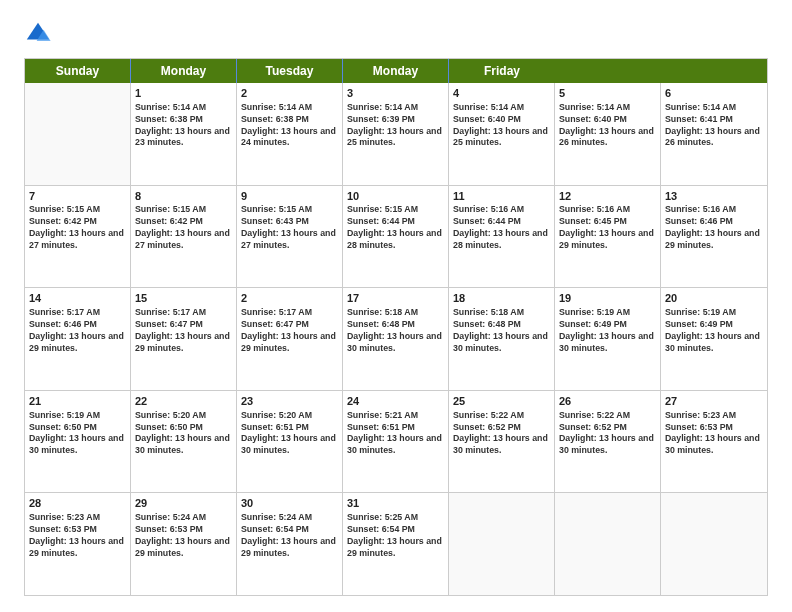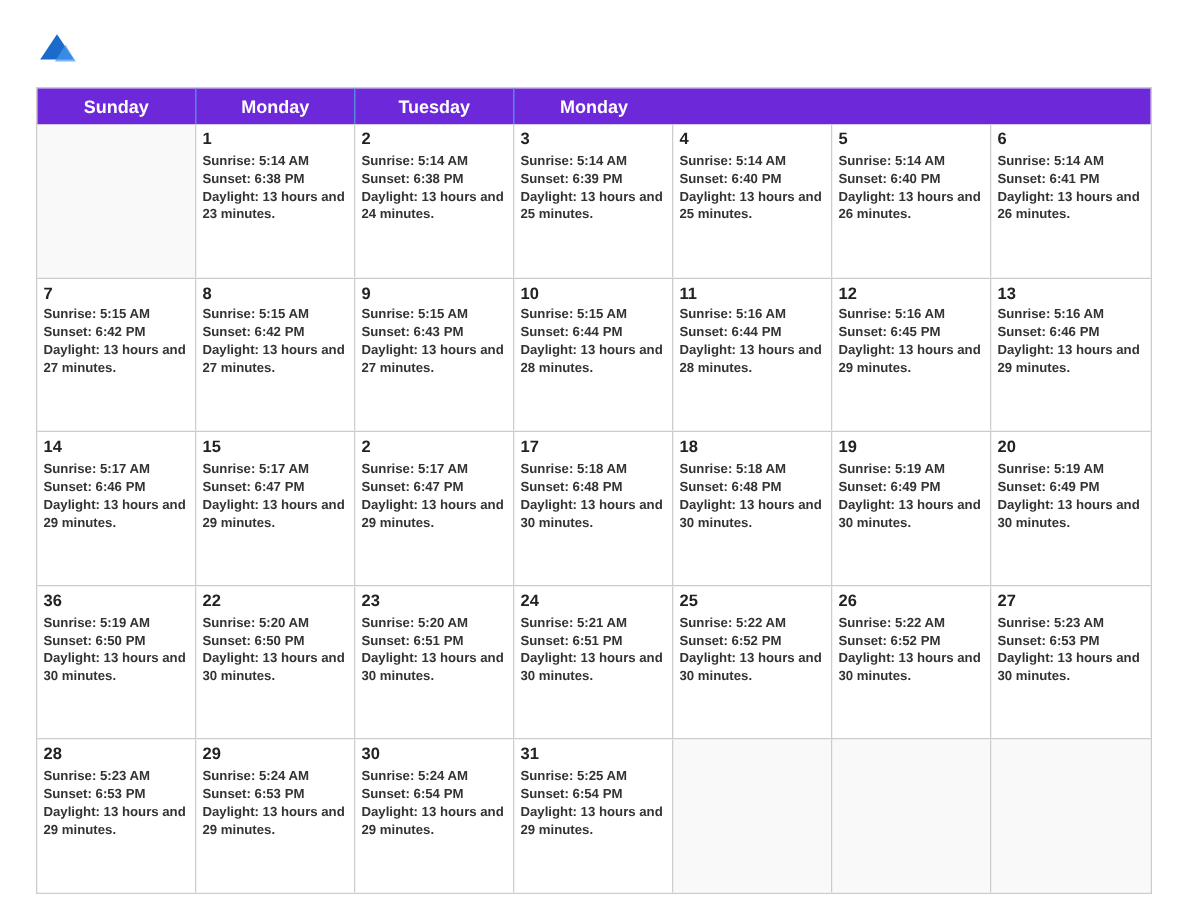--- a/index.html
+++ b/index.html
@@ -54,21 +54,21 @@
     }
     .calendar {
       flex: 1;
       display: flex;
       flex-direction: column;
       border: 1px solid #ccc;
     }
     .cal-header {
       display: grid;
       grid-template-columns: repeat(7, 1fr);
-      background: #6d28d9;
+      background: #4d7c0f;
     }
     .cal-header-cell {
       color: #fff;
       font-size: 12px;
       font-weight: bold;
       text-align: center;
       padding: 5px 2px;
       border-right: 1px solid #5588dd;
     }
     .cal-header-cell:last-child { border-right: none; }
@@ -128,20 +128,21 @@
       <div class="location"></div>
     </div>
   </div>
 
   <div class="calendar">
     <div class="cal-header" id="cal-header">
         <div class="cal-header-cell">Sunday</div>
         <div class="cal-header-cell">Monday</div>
         <div class="cal-header-cell">Tuesday</div>
         <div class="cal-header-cell">Monday</div>
+        <div class="cal-header-cell">Friday</div>
       </div>
     <div class="cal-body" id="cal-body">
         <div class="cal-row">
           <div class="cal-cell empty"></div>
           <div class="cal-cell">
             <div class="day-number">1</div>
             <div class="cell-info">Sunrise: 5:14 AM<br>Sunset: 6:38 PM<br>Daylight: 13 hours and 23 minutes.</div>
           </div>
           <div class="cal-cell">
             <div class="day-number">2</div>
@@ -219,21 +220,21 @@
             <div class="day-number">19</div>
             <div class="cell-info">Sunrise: 5:19 AM<br>Sunset: 6:49 PM<br>Daylight: 13 hours and 30 minutes.</div>
           </div>
           <div class="cal-cell">
             <div class="day-number">20</div>
             <div class="cell-info">Sunrise: 5:19 AM<br>Sunset: 6:49 PM<br>Daylight: 13 hours and 30 minutes.</div>
           </div>
         </div>
         <div class="cal-row">
           <div class="cal-cell">
-            <div class="day-number">36</div>
+            <div class="day-number">21</div>
             <div class="cell-info">Sunrise: 5:19 AM<br>Sunset: 6:50 PM<br>Daylight: 13 hours and 30 minutes.</div>
           </div>
           <div class="cal-cell">
             <div class="day-number">22</div>
             <div class="cell-info">Sunrise: 5:20 AM<br>Sunset: 6:50 PM<br>Daylight: 13 hours and 30 minutes.</div>
           </div>
           <div class="cal-cell">
             <div class="day-number">23</div>
             <div class="cell-info">Sunrise: 5:20 AM<br>Sunset: 6:51 PM<br>Daylight: 13 hours and 30 minutes.</div>
           </div>

